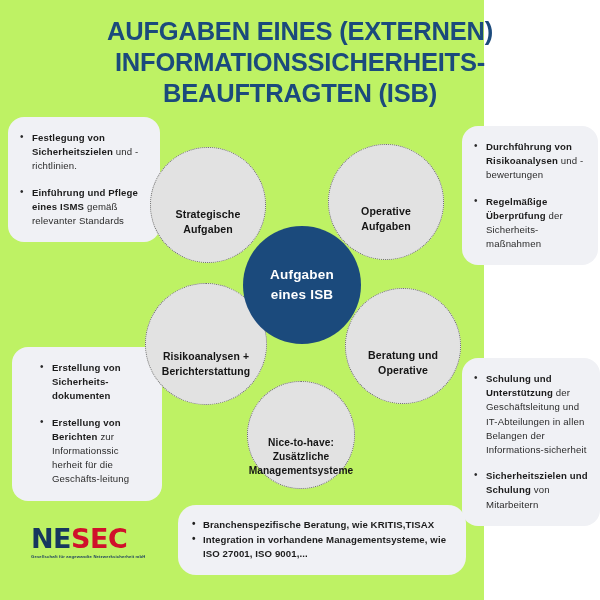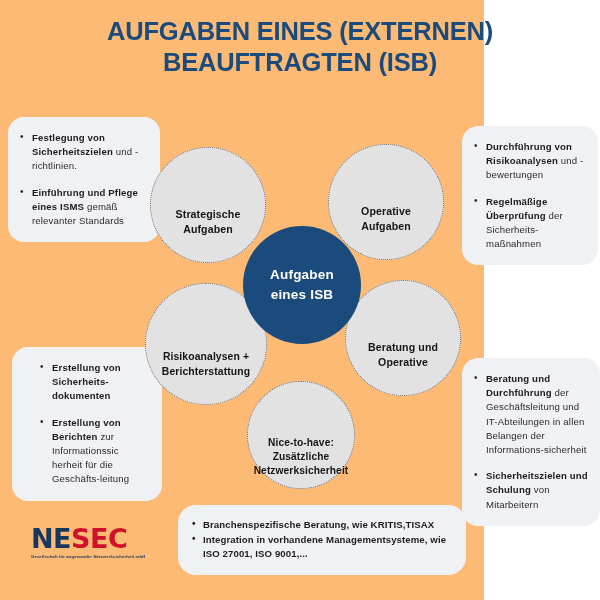--- a/index.html
+++ b/index.html
@@ -5,21 +5,21 @@
   * { box-sizing: border-box; margin: 0; padding: 0; }
   html, body {
     width: 600px; height: 600px;
     background: #ffffff;
     font-family: "Liberation Sans", sans-serif;
     overflow: hidden;
   }
   #page {
     position: relative;
     width: 484px; height: 600px;
-    background: #fdba74;
+    background: #bef264;
   }
 
   
   #title {
     position: absolute;
     left: 40px; top: 16px;
     width: 520px;
     text-align: center;
     color: #1b4a7c;
     font-weight: 700;
@@ -98,21 +98,21 @@
     font-weight: 700;
     font-size: 10.6px;
     line-height: 15px;
     letter-spacing: 0.1px;
   }
   .ocircle .ctxt { padding: 0 4px; margin-top: 39px; }
 
   #c-strategisch { left: 150px; top: 147px; width: 116px; height: 116px; }
   #c-operativ    { left: 328px; top: 144px; width: 116px; height: 116px; }
   #c-doku        { left: 145px; top: 283px; width: 122px; height: 122px; }
-  #c-beratung    { left: 345px; top: 280px; width: 116px; height: 116px; align-items: center; }
+  #c-beratung    { left: 345px; top: 288px; width: 116px; height: 116px; align-items: center; }
   #c-nice        { left: 247px; top: 381px; width: 108px; height: 108px; }
 
   #c-strategisch .ctxt, #c-operativ .ctxt, #c-beratung .ctxt { transform: translateY(-3px); }
   #c-doku .ctxt { font-size: 10.4px; }
   #c-nice .ctxt { font-size: 10.2px; line-height: 14px; transform: translateY(2px); }
 
   #c-center {
     position: absolute;
     left: 243px; top: 226px;
     width: 118px; height: 118px;
@@ -155,20 +155,21 @@
     font-weight: 600;
   }
 </style>
 </head>
 <body>
 
 <div id="page">
 
   <div id="title">
     <span class="tline">AUFGABEN EINES (EXTERNEN)</span>
+    <span class="tline">INFORMATIONSSICHERHEITS-</span>
     <span class="tline">BEAUFTRAGTEN (ISB)</span>
   </div>
 
   <div class="infobox" id="box-tl">
     <ul>
       <li><b>Festlegung von Sicherheitszielen</b><span> und -richtlinien.</span></li>
       <li><b>Einführung und Pflege eines ISMS</b><span> gemäß relevanter Standards</span></li>
     </ul>
   </div>
 
@@ -181,21 +182,21 @@
 
   <div class="infobox" id="box-bl">
     <ul>
       <li><b>Erstellung von Sicherheits-dokumenten</b><span></span></li>
       <li><b>Erstellung von Berichten</b><span> zur Informationssic herheit für die Geschäfts-leitung</span></li>
     </ul>
   </div>
 
   <div class="infobox" id="box-br">
     <ul>
-      <li><b>Beratung und Durchführung</b><span> der Geschäftsleitung und IT-Abteilungen in allen Belangen der Informations-sicherheit</span></li>
+      <li><b>Schulung und Unterstützung</b><span> der Geschäftsleitung und IT-Abteilungen in allen Belangen der Informations-sicherheit</span></li>
       <li><b>Sicherheitszielen und Schulung</b><span> von Mitarbeitern</span></li>
     </ul>
   </div>
 
   <div id="box-bottom">
     <ul>
       <li>Branchenspezifische Beratung, wie KRITIS,TISAX</li>
       <li>Integration in vorhandene Managementsysteme, wie ISO 27001, ISO 9001,...</li>
     </ul>
   </div>
@@ -225,21 +226,21 @@
     <div class="ctxt">
       <span>Beratung und</span><br>
       <span>Operative</span>
     </div>
   </div>
 
   <div class="ocircle" id="c-nice">
     <div class="ctxt">
       <span>Nice-to-have:</span><br>
       <span>Zusätzliche</span><br>
-      <span>Netzwerksicherheit</span>
+      <span>Managementsysteme</span>
     </div>
   </div>
 
   <div id="c-center">
     <div>
       <span>Aufgaben</span><br>
       <span>eines ISB</span>
     </div>
   </div>
 

